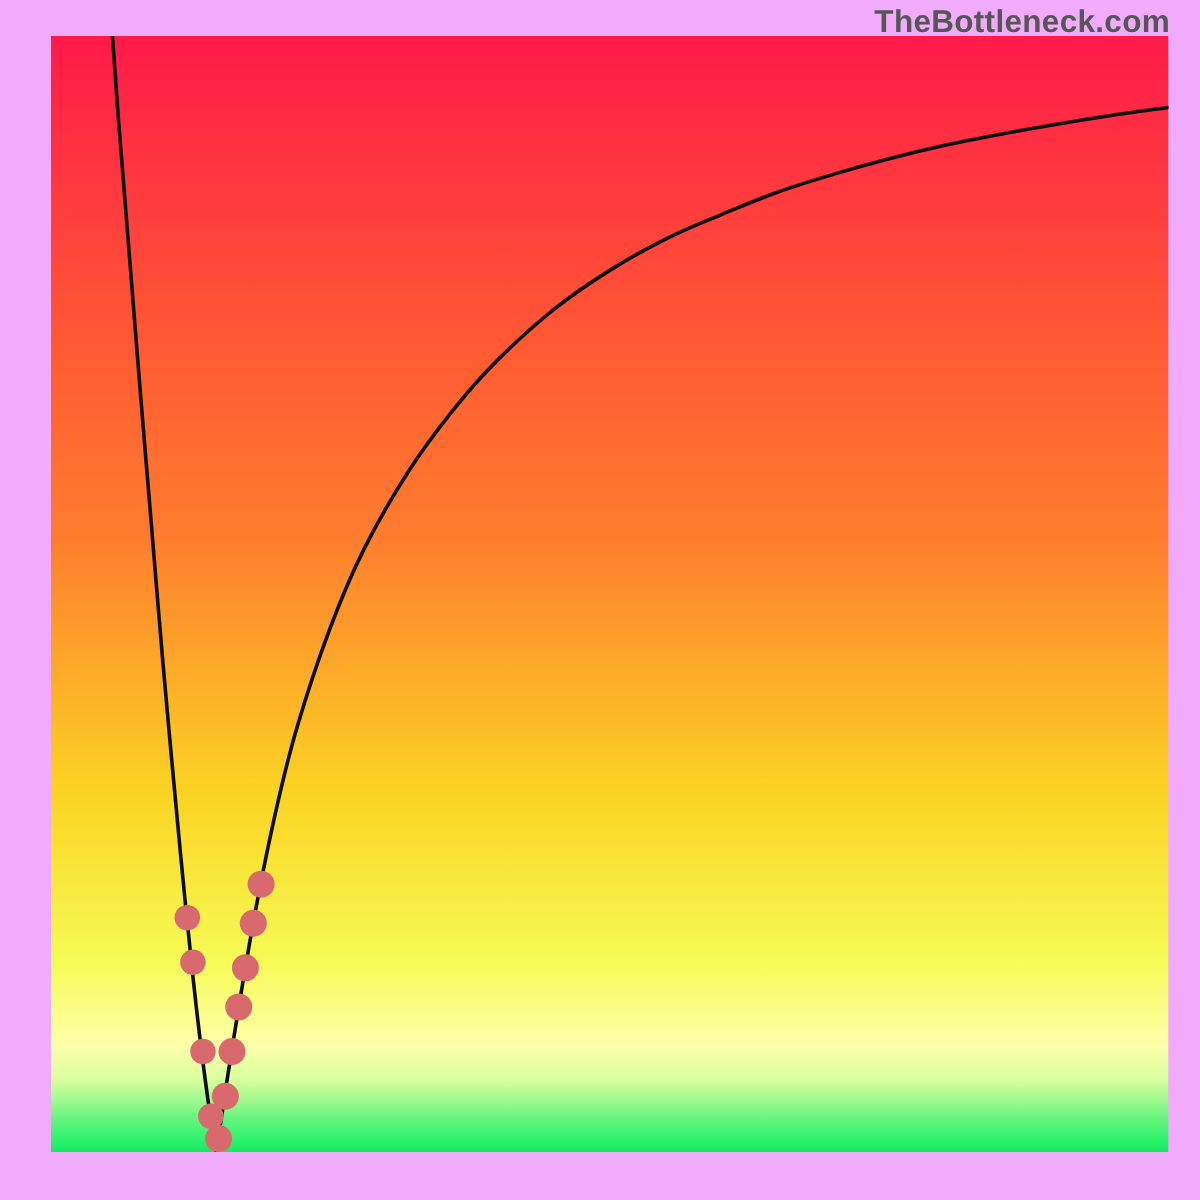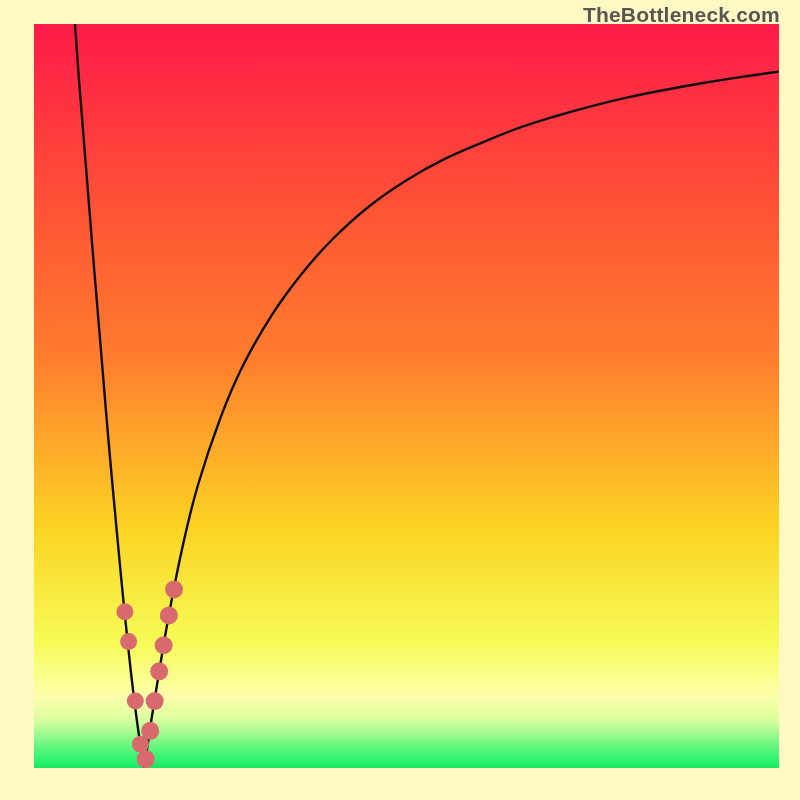--- a/index.html
+++ b/index.html
@@ -9,21 +9,21 @@
     height: 800px;
     background: #000;
     overflow: hidden;
   }
   .frame {
     position: absolute;
     left: 0;
     top: 0;
     width: 800px;
     height: 800px;
-    background: #fef9c3;
+    background: #f0abfc;
   }
   .plot {
     position: absolute;
     left: 34px;
     top: 24px;
     width: 745px;
     height: 744px;
     overflow: hidden;
   }
   .gradient {

